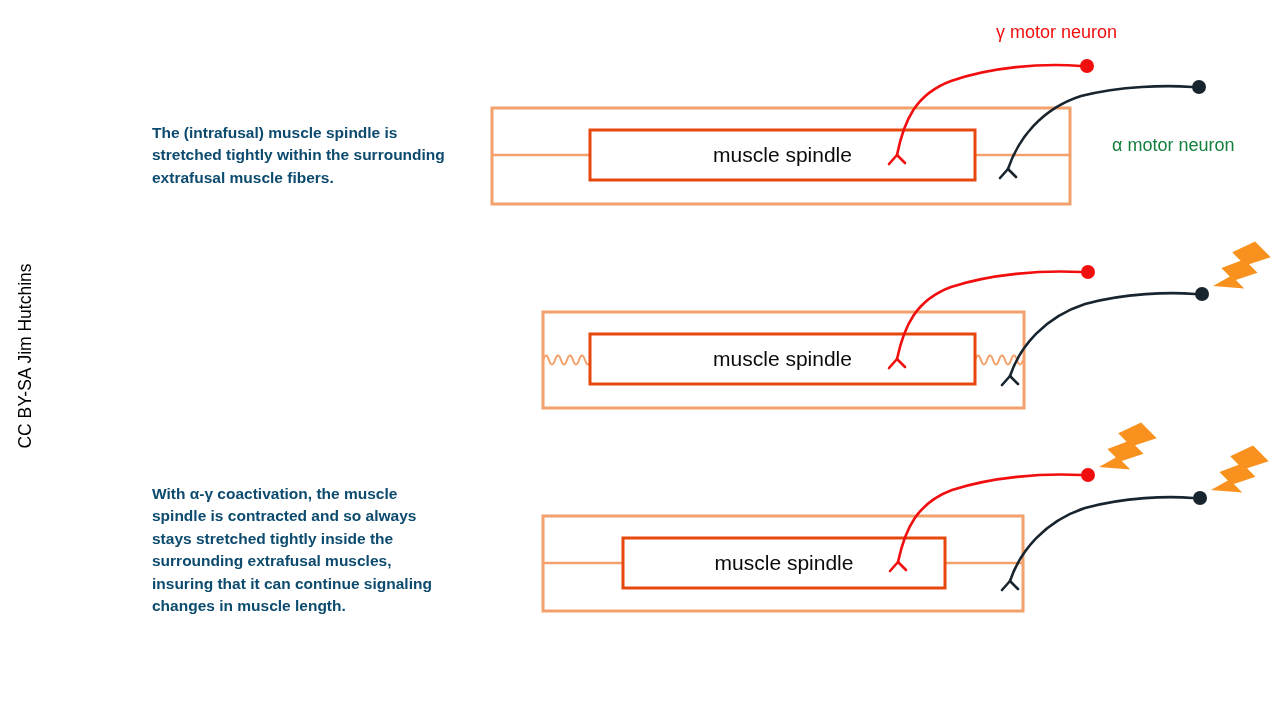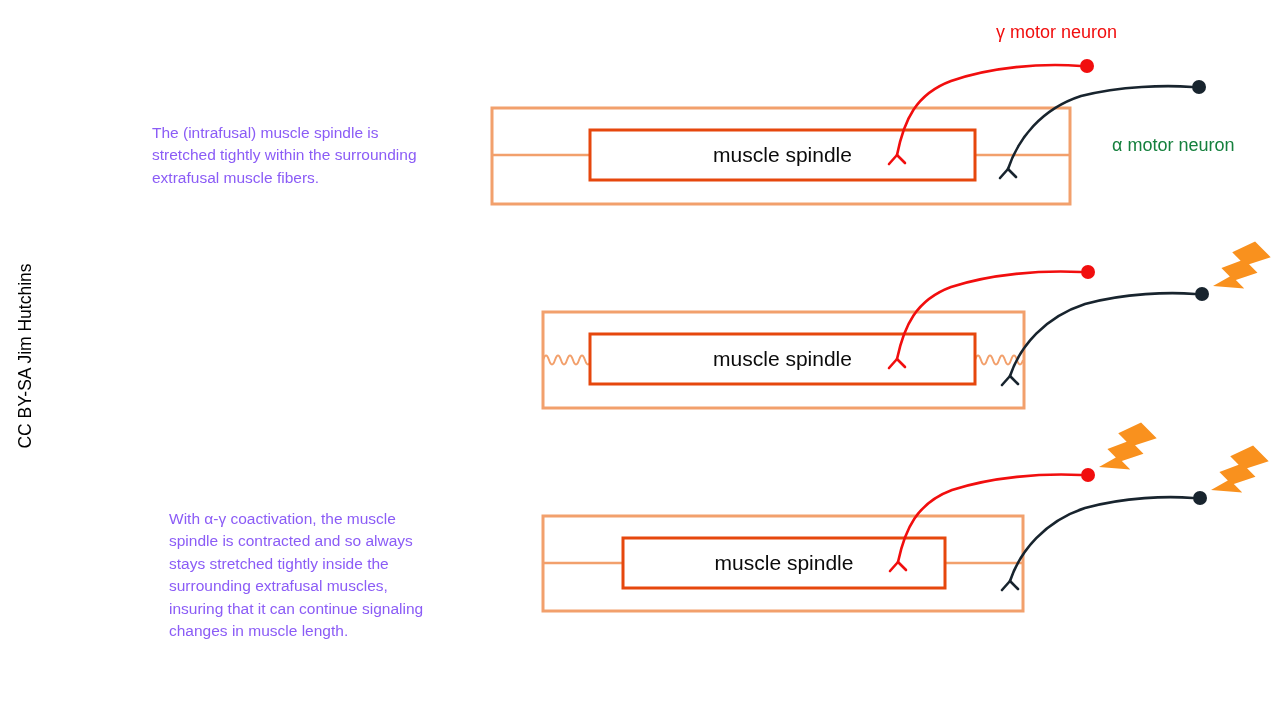--- a/index.html
+++ b/index.html
@@ -2,26 +2,26 @@
 <html style="--extrafusal-outline: #f2a06c; --spindle-outline: #e6470d; --gamma: #f10e0e; --alpha: #18242e; --bolt: #f9911e;"><head>
 <meta charset="utf-8">
 <style>
   html,body{margin:0;padding:0;background:#fff;}
   .stage{
     position:relative;width:1280px;height:720px;background:#fff;overflow:hidden;
     font-family:"Liberation Sans", sans-serif;color:#111;
   }
   .desc{
     position:absolute;left:152px;width:330px;
-    font-size:15.5px;line-height:22.4px;color:#8b5cf6;
-    white-space:pre-line;letter-spacing:0px;
+    font-size:15.5px;line-height:22.4px;color:#0c4a6e;
+    white-space:pre-line;letter-spacing:0px;font-weight:bold;
   }
   .desc-1{top:122px;}
   .desc-2{top:308px;}
-  .desc-3{top:508px;margin-left:17px;}
+  .desc-3{top:483px;}
   .attribution{
     position:absolute;left:25px;top:356px;
     transform:translate(-50%,-50%) rotate(-90deg);
     white-space:nowrap;font-size:17.5px;color:#000;
   }
   .spindle-label{
     position:absolute;display:flex;align-items:center;justify-content:center;
     font-size:21px;color:#0b0b0b;
   }
   .sl-1{left:590px;top:130px;width:385px;height:50px;}

